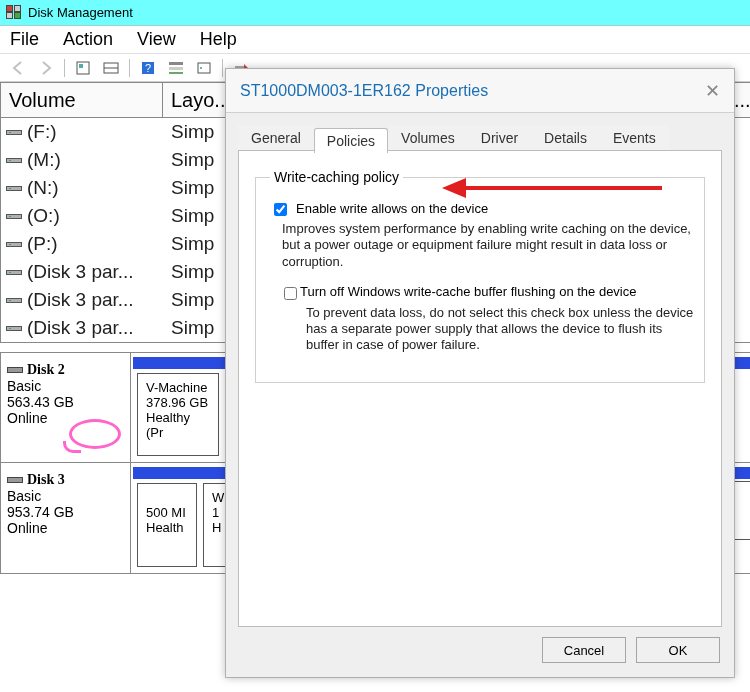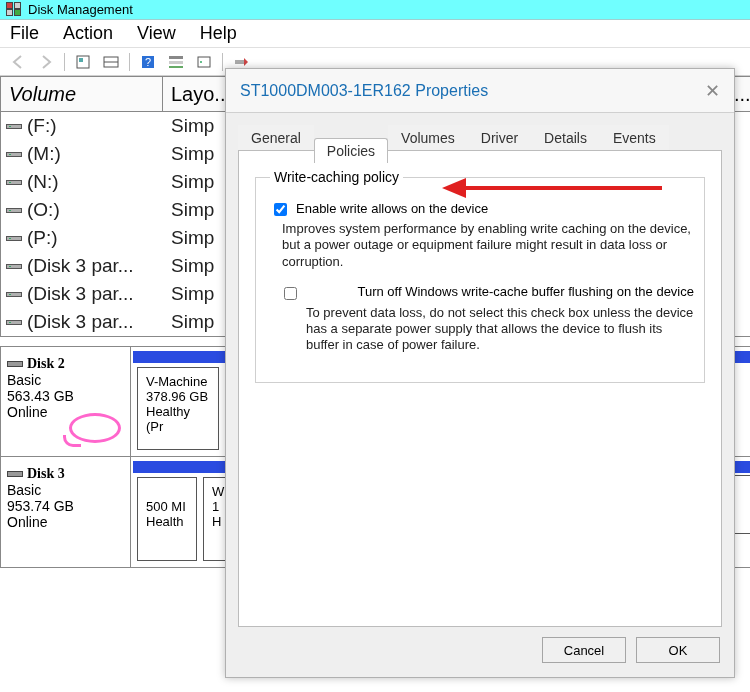--- a/index.html
+++ b/index.html
@@ -11,21 +11,21 @@
     background: #fff;
     width: 750px;
     height: 692px;
     overflow: hidden;
     position: relative;
   }
   
   .titlebar {
     display: flex;
     align-items: center;
-    height: 20px;
+    height: 26px;
     background: #70ffff;
     border-bottom: 1px solid #a0d0d0;
     padding: 0 6px;
     gap: 6px;
   }
   .title-icon { width:16px; height:16px; display:inline-block; }
   .ti-row { display:flex; gap:1px; }
   .ti-cell { width:7px; height:7px; border:1px solid #444; background:#d0d0d0; }
   .ti-cell.r { background:#cc4040; }
   .ti-cell.g { background:#40aa40; }
@@ -54,21 +54,21 @@
   .columns-header {
     display:flex; height:36px; border:1px solid #888; border-right:0;
   }
   .col-h {
     border-right:1px solid #888;
     display:flex; align-items:center;
     font-size:20px; font-weight:400;
     padding:0 8px;
     background:#fafafa;
   }
-  .col-h.vol { width:162px;font-style:italic; }
+  .col-h.vol { width:162px; }
   .col-h.lay { flex:1; }
   .col-h.last { width:24px; border-right:0; }
 
   .volume-list {
     border-left:1px solid #888; border-right:0;
     background:#fff;
   }
   .vol-row {
     display:flex; align-items:center; height:28px;
     font-size:19px; color:#222;
@@ -170,21 +170,21 @@
     color:#333;
     border:1px solid transparent;
     border-bottom:0;
     background:#f1f1f1;
     cursor:default;
   }
   .tab.active {
     background:#fff;
     border-color:#bcbcbc;
     border-radius:3px 3px 0 0;
-    position:relative; top:13px;
+    position:relative; top:3px;
   }
   .tabbody {
     background:#fff;
     border:1px solid #bcbcbc; border-top:0;
     flex:1; padding:18px 16px 10px 16px;
     overflow:hidden;
   }
   fieldset.policy {
     border:1px solid #cfcfcf;
     margin:0 0 8px 0;
@@ -197,21 +197,20 @@
   }
   .chk-row input[type=checkbox]{ margin-top:2px;}
   .chk-row + .desc,
   .chk-row2 + .desc {
     margin:2px 0 14px 12px;
     font-size:13px; color:#222; line-height:1.25;
   }
   .chk-row2 {
     display:flex; align-items:flex-start; 
     margin:8px 0 2px 10px;
-    justify-content:space-between;
   }
   .d-buttons {
     display:flex; justify-content:flex-end; gap:10px;
     padding:10px 14px 14px 0;
   }
   .wbtn {
     min-width:84px; height:26px;
     background:#f0f0f0; border:1px solid #a5a5a5;
     font-size:13px;
   }

